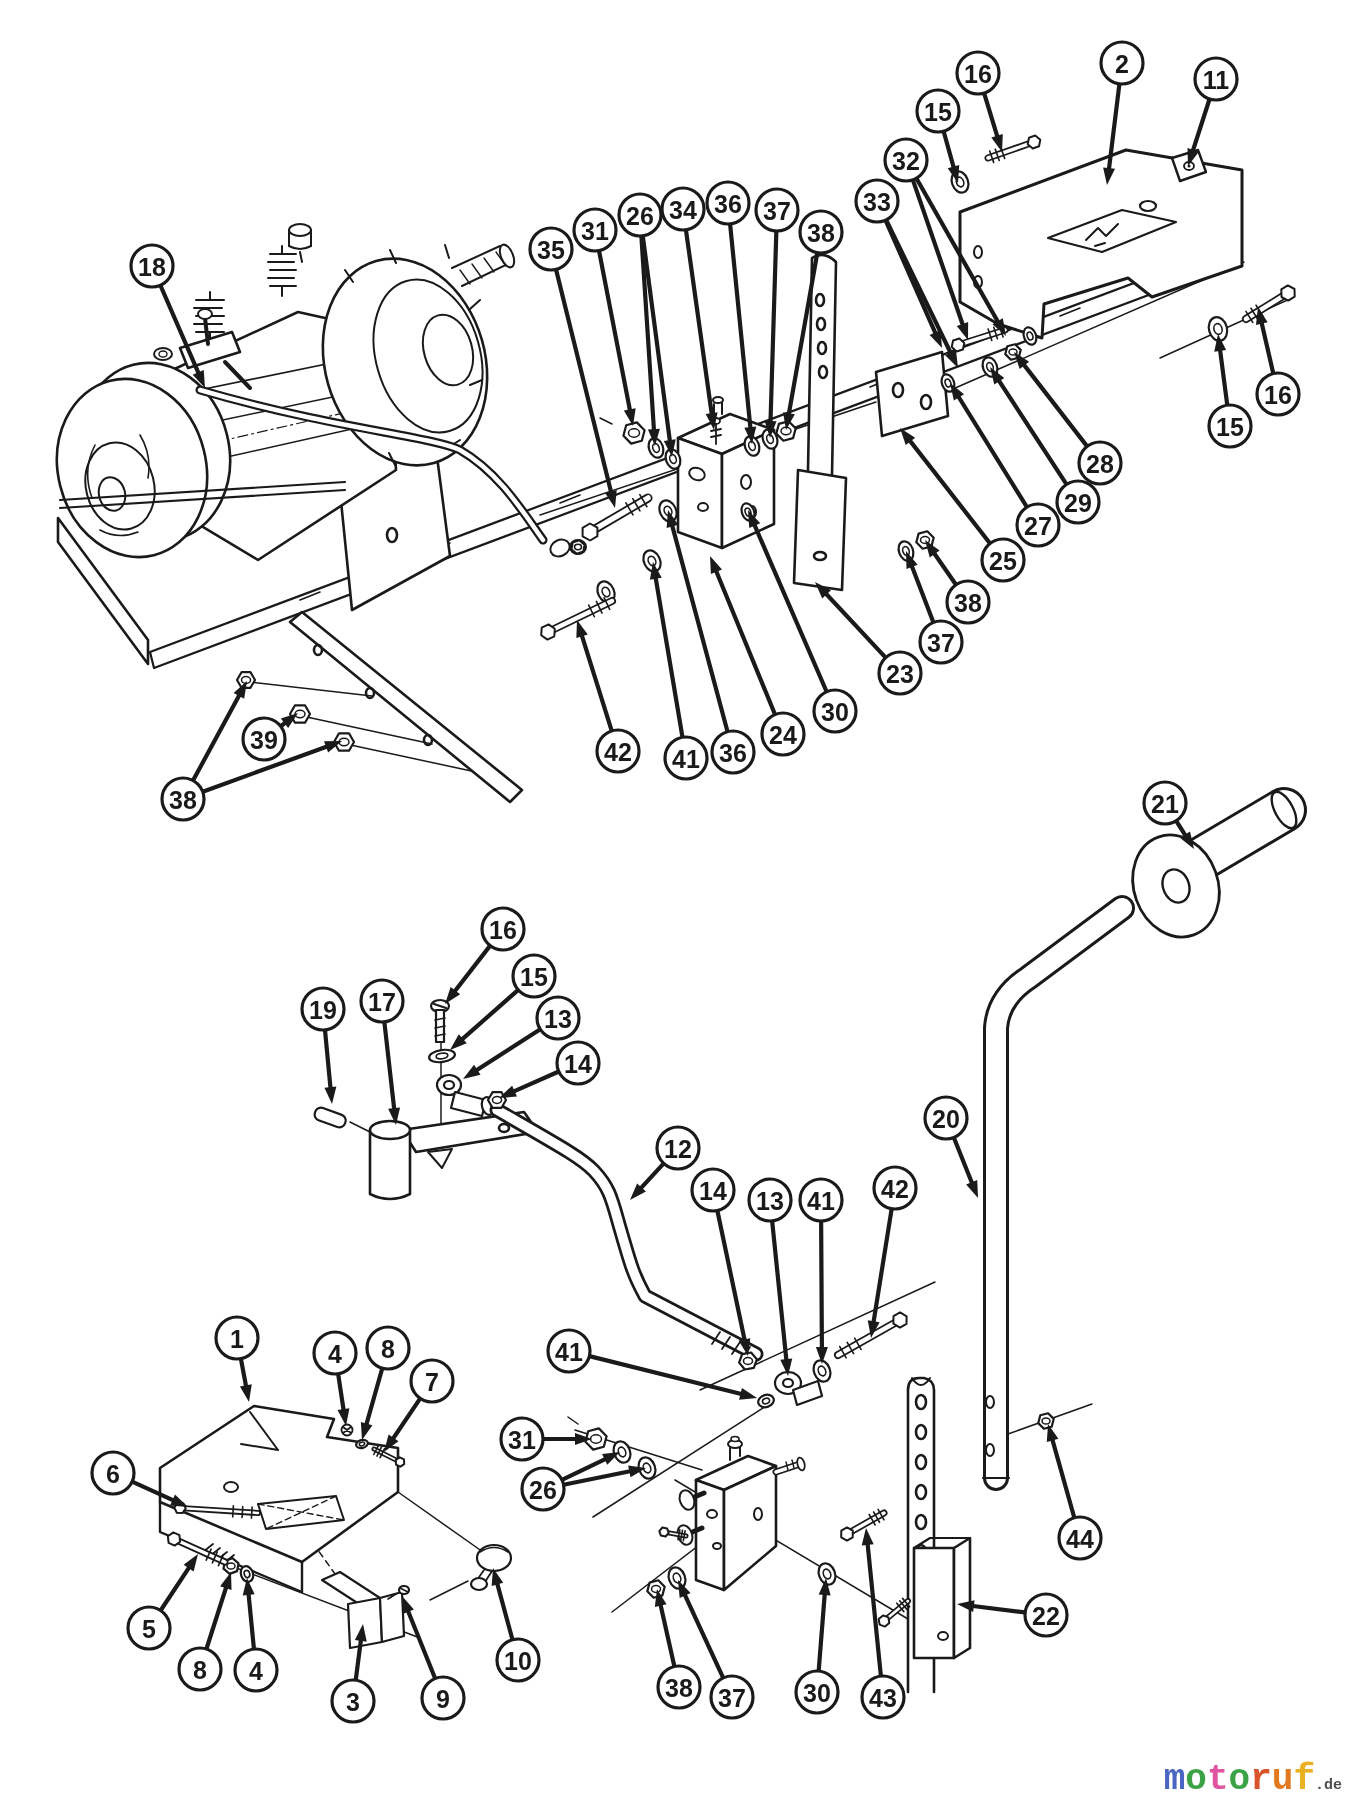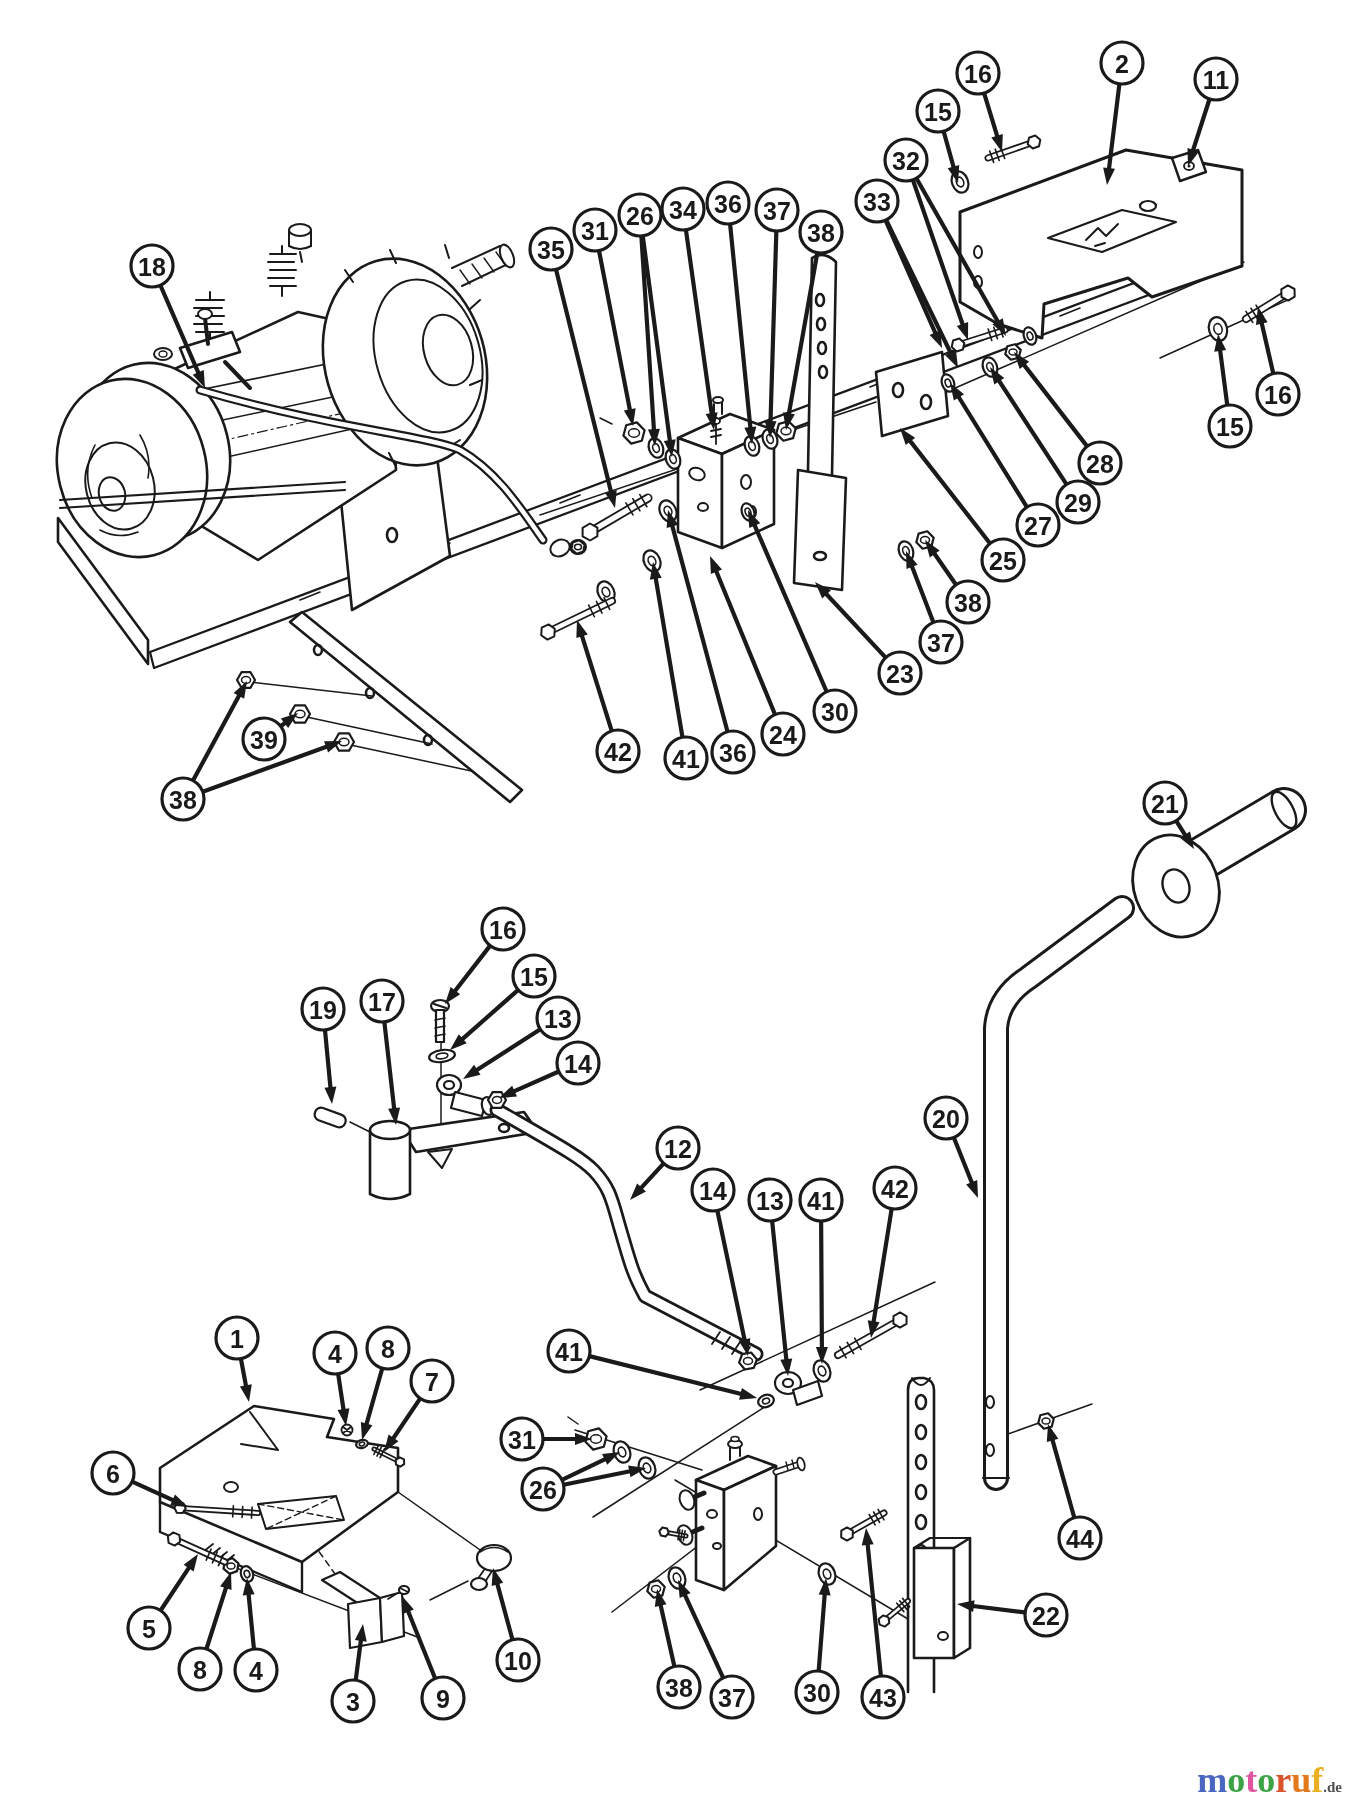--- a/index.html
+++ b/index.html
@@ -1,19 +1,19 @@
 <!DOCTYPE html>
 <html><head>
 <meta charset="utf-8">
 <style>
   html,body{margin:0;padding:0;background:#fff;}
   .page{position:relative;width:1354px;height:1800px;background:#ffffff;overflow:hidden;
         font-family:"Liberation Sans",sans-serif;}
   .page svg{position:absolute;left:0;top:0;}
-  .watermark{position:absolute;right:12px;bottom:2px;font-family:Liberation Serif, serif;
+  .watermark{position:absolute;right:12px;bottom:2px;font-family:Liberation Mono, monospace;
              font-weight:bold;font-size:36px;line-height:1;letter-spacing:0px;cursor:pointer;margin-left:46px;}
   .watermark .tld{font-size:15px;color:#4d4d4d;font-weight:bold;}
 </style>
 </head>
 <body>
 
 <div class="page">
 <svg id="diagram" width="1354" height="1800" viewBox="0 0 1354 1800" aria-label="parts diagram">
   <rect x="0" y="0" width="1354" height="1800" fill="#ffffff"></rect>
 

